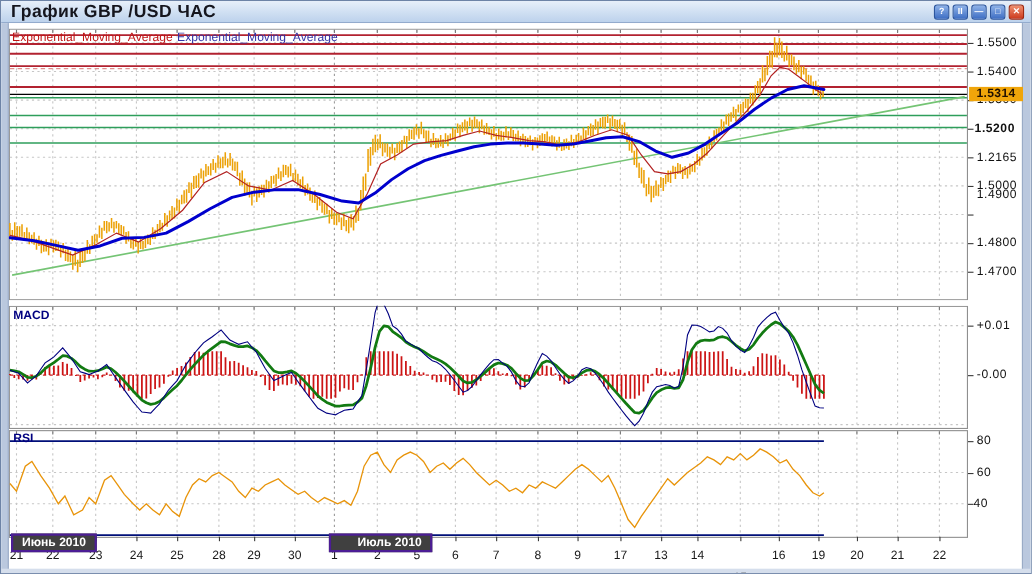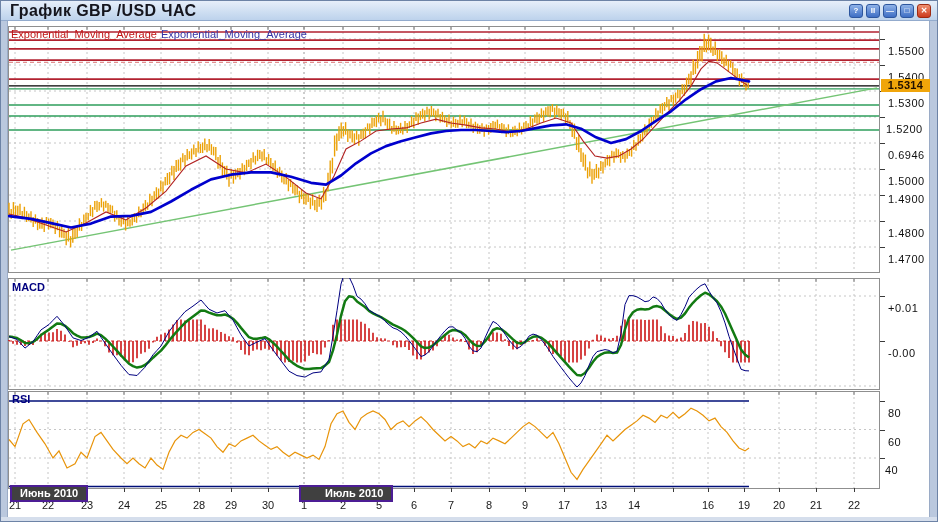--- a/index.html
+++ b/index.html
@@ -13,21 +13,21 @@
   .wbtn{width:14px;height:14px;border-radius:3px;border:1px solid #2d569e;box-sizing:border-box;
     background:linear-gradient(#8fb2e8,#3e6ec4);color:#fff;font-size:8px;font-weight:bold;
     display:flex;align-items:center;justify-content:center;line-height:1;cursor:default;}
   .wbtn.close{background:linear-gradient(#f09070,#cc3a1e);border-color:#9e2a12;}
   #client{position:absolute;left:0;top:20px;right:0;bottom:0;background:#fff;}
   .frame-left{position:absolute;left:0;top:20px;bottom:0;width:6px;background:#bac8de;border-right:1px solid #9aabc6;}
   .frame-right{position:absolute;right:0;top:20px;bottom:0;width:7px;background:#bac8de;border-left:1px solid #9aabc6;}
   .frame-bottom{position:absolute;left:0;right:0;top:516px;height:6px;background:#d5deec;}
   .panel{position:absolute;}
   .panel svg{display:block;}
-  .axis-label{position:absolute;font-size:11px;color:#101010;letter-spacing:.5px;white-space:nowrap;margin-top:12px;}
+  .axis-label{position:absolute;font-size:11px;color:#101010;letter-spacing:.5px;white-space:nowrap;}
   .tickmark{position:absolute;width:5px;height:1px;background:#3a3a3a;}
   .dtick{position:absolute;width:1px;height:4px;background:#3a3a3a;}
   .date-label{position:absolute;font-size:11px;color:#181818;transform:translateX(-50%);}
   .month-badge{position:absolute;height:13px;background:#404040;border:2px solid #4c1d95;color:#fff;
     font-size:11px;font-weight:bold;padding:0 8px;line-height:13px;white-space:nowrap;}
   .ind-label{position:absolute;font-size:11px;white-space:nowrap;}
   #ema-label-red{color:#c01616;}
   #ema-label-blue{color:#3434a6;}
   .osc-label{color:#000080;font-weight:bold;}
   #price-tag{position:absolute;left:880px;top:78px;width:49px;height:13px;background:#f0a50a;
@@ -785,27 +785,27 @@
   <div id="price-tag">1.5314</div>
 
   <div id="axis-layer">
       <div class="tickmark" style="left: 879px; top: 38px;"></div>
       <div class="axis-label" style="left: 887px; top: 32px;">1.5500</div>
       <div class="tickmark" style="left: 879px; top: 64px;"></div>
       <div class="axis-label" style="left: 887px; top: 58px;">1.5400</div>
       <div class="tickmark" style="left: 879px; top: 90px;"></div>
       <div class="axis-label" style="left: 887px; top: 84px;">1.5300</div>
       <div class="tickmark" style="left: 879px; top: 116px;"></div>
-      <div class="axis-label" style="left: 885px; top: 110px;">1.5200</div>
+      <div class="axis-label" style="left: 885px; top: 110px; font-weight: bold;">1.5200</div>
       <div class="tickmark" style="left: 879px; top: 142px;"></div>
-      <div class="axis-label" style="left: 887px; top: 136px;">0.6946</div>
+      <div class="axis-label" style="left: 887px; top: 136px;">1.2165</div>
       <div class="tickmark" style="left: 879px; top: 168px;"></div>
       <div class="axis-label" style="left: 887px; top: 162px;">1.5000</div>
       <div class="tickmark" style="left: 879px; top: 194px;"></div>
-      <div class="axis-label" style="left: 887px; top: 180px;">1.4900</div>
+      <div class="axis-label" style="left: 887px; top: 170px;">1.4900</div>
       <div class="tickmark" style="left: 879px; top: 220px;"></div>
       <div class="axis-label" style="left: 887px; top: 214px;">1.4800</div>
       <div class="tickmark" style="left: 879px; top: 246px;"></div>
       <div class="axis-label" style="left: 887px; top: 240px;">1.4700</div>
       <div class="tickmark" style="left: 879px; top: 295px;"></div>
       <div class="axis-label" style="left: 887px; top: 289px;">+0.01</div>
       <div class="tickmark" style="left: 879px; top: 340px;"></div>
       <div class="axis-label" style="left: 887px; top: 334px;">-0.00</div>
       <div class="tickmark" style="left: 879px; top: 400px;"></div>
       <div class="axis-label" style="left: 887px; top: 394px;">80</div>

